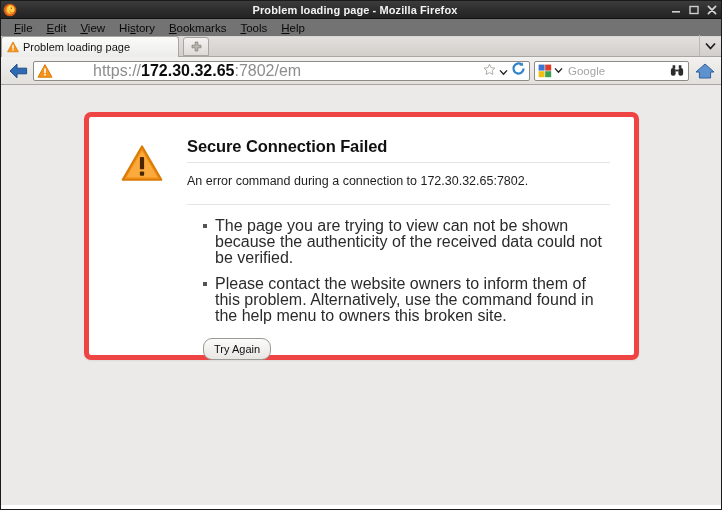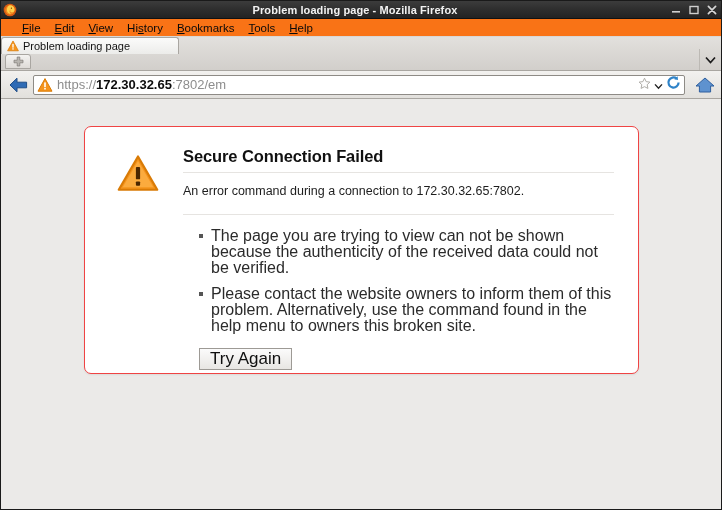--- a/index.html
+++ b/index.html
@@ -62,46 +62,45 @@
     line-height: 10px;
     width: 10px;
     text-align: center;
     font-family: "DejaVu Sans", sans-serif;
   }
   .win-btn svg { display: block; }
 
   
   .menubar {
     height: 18px;
-    background: #f97316;
+    background: #737373;
     border-bottom: 1px solid #d9d7d4;
     display: flex;
     align-items: center;
-    padding-left: 14px;
+    padding-left: 6px;
     box-sizing: border-box;
   }
   .menu-item {
     font-size: 11.5px;
     color: #0a0a0a;
     padding: 0 7px;
     line-height: 16px;
     white-space: nowrap;
   }
   .menu-item u { text-decoration: underline; }
 
   
   .tabbar {
-    height: 34px;
+    height: 20px;
     background: linear-gradient(to bottom, #e2e0dd 0%, #d2cfcb 100%);
     border-bottom: 1px solid #a9a6a1;
     display: flex;
-    align-items: flex-start;
-    position: relative;
-    box-sizing: border-box;
-    flex-direction: column;
+    align-items: center;
+    position: relative;
+    box-sizing: border-box;
   }
   .tab {
     height: 21px;
     background: linear-gradient(to bottom, #fbfbfa 0%, #ececea 100%);
     border: 1px solid #a9a6a1;
     border-bottom: none;
     border-radius: 3px 3px 0 0;
     display: flex;
     align-items: center;
     padding: 0 8px 0 5px;
@@ -177,25 +176,26 @@
     min-width: 0;
   }
   .url-warning {
     width: 16px; height: 16px;
     margin: 0 4px 0 3px;
     flex: 0 0 auto;
     display: block;
   }
   .url-text {
     flex: 1 1 auto;
-    font-size: 13px;
+    font-size: 16px;
     white-space: nowrap;
     overflow: hidden;
     color: #8d8d8d;
     min-width: 0;
+    margin-left: 36px;
   }
   .url-host { color: #0c0c0c; font-weight: bold; }
   .url-icons {
     display: flex; align-items: center; gap: 3px;
     padding-right: 3px; flex: 0 0 auto;
   }
   .searchbar {
     width: 155px;
     height: 20px;
     background: #ffffff;
@@ -233,21 +233,21 @@
     background: #ebeae8;
     overflow: hidden;
   }
   .error-panel {
     position: absolute;
     left: 83px;
     top: 27px;
     width: 555px;
     height: 248px;
     background: #ffffff;
-    border: 1px solid #ef4444;
+    border: 5px solid #ef4444;
     border-radius: 7px;
     box-sizing: border-box;
     box-shadow: 0 1px 2px rgba(0,0,0,0.07);
   }
   .panel-inner {
     position: relative;
     padding: 18px 24px 0 22px;
   }
   .err-head {
     display: flex;
@@ -303,26 +303,26 @@
     position: absolute;
     left: 0;
     top: 6px;
     width: 4px;
     height: 4px;
     background: #555;
   }
   .try-again {
     margin: 4px 0 0 16px;
     padding: 3px 10px;
-    font-size: 17px;
+    font-size: 11px;
     font-family: "Liberation Sans", sans-serif;
     color: #0f0f0f;
     background: linear-gradient(to bottom, #fbfbfb 0%, #e8e6e3 100%);
     border: 1px solid #9d9a95;
-    border-radius: 0;
+    border-radius: 9px;
     line-height: 14px;
   }
   .divider-2 { margin-top: 14px; }
 </style>
 </head>
 <body>
 
 <div id="app">
 
   <div class="titlebar">
@@ -408,20 +408,43 @@
             </svg>
         </span>
         <span>
           <svg width="15" height="15" viewBox="0 0 16 16">
             <path d="M13.4 8A5.4 5.4 0 1 1 11.4 3.8" fill="none" stroke="#2f83c8" stroke-width="2.4"></path>
             <path d="M12.4 1.2 L12.8 5.2 L8.8 4.6 Z" fill="#2f83c8"></path>
           </svg>
         </span>
       </div>
     </div>
+    <div class="searchbar">
+      <span class="search-engine">
+        <svg width="14" height="14" viewBox="0 0 14 14">
+          <rect x="0.6" y="0.6" width="6" height="6" fill="#3b76d2"></rect>
+          <rect x="7.2" y="0.6" width="6" height="6" fill="#dc3c28"></rect>
+          <rect x="0.6" y="7.2" width="6" height="6" fill="#f2c014"></rect>
+          <rect x="7.2" y="7.2" width="6" height="6" fill="#39a153"></rect>
+        </svg>
+        <svg width="9" height="7" viewBox="0 0 10 8" style="margin-left:2px">
+            <path d="M1 1.6 L5 6 L9 1.6" fill="none" stroke="#222" stroke-width="1.6"></path>
+          </svg>
+      </span>
+      <span class="search-placeholder">Google</span>
+      <span class="binoculars">
+        <svg width="14" height="13" viewBox="0 0 16 14">
+          <rect x="1" y="4" width="5.4" height="9" rx="2.4" fill="#2b2b2b"></rect>
+          <rect x="9.6" y="4" width="5.4" height="9" rx="2.4" fill="#2b2b2b"></rect>
+          <rect x="3" y="1" width="3" height="3.4" fill="#2b2b2b"></rect>
+          <rect x="10" y="1" width="3" height="3.4" fill="#2b2b2b"></rect>
+          <rect x="6.2" y="6" width="3.6" height="2" fill="#2b2b2b"></rect>
+        </svg>
+      </span>
+    </div>
     <div class="home-btn">
       <svg width="20" height="18" viewBox="0 0 20 18">
         <path d="M10 2 L19 10 H15.6 V16 H4.4 V10 H1 Z" fill="#5e92cf" stroke="#2f5f9e" stroke-width="1"></path>
       </svg>
     </div>
   </div>
 
   <div class="content">
     <div class="error-panel">
       <div class="panel-inner">

